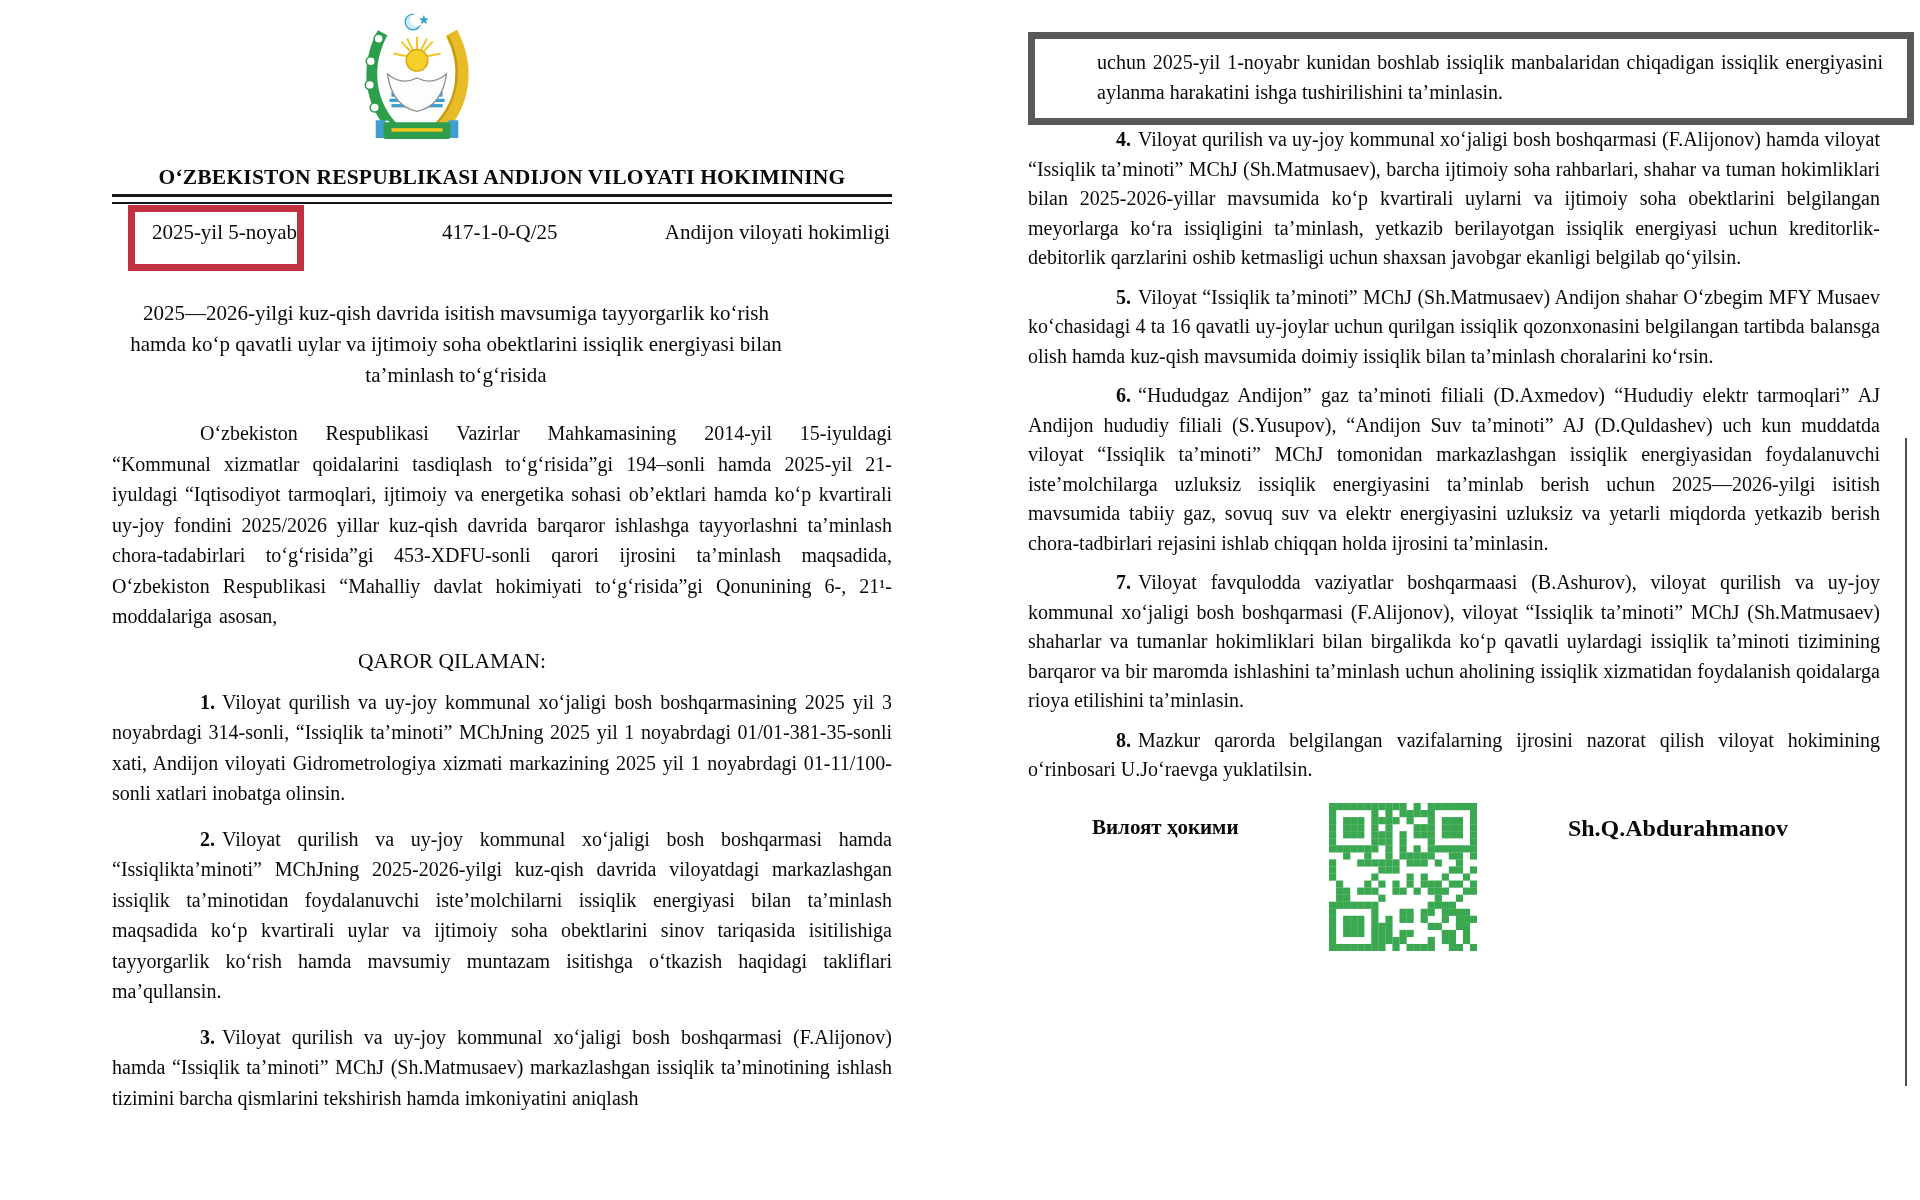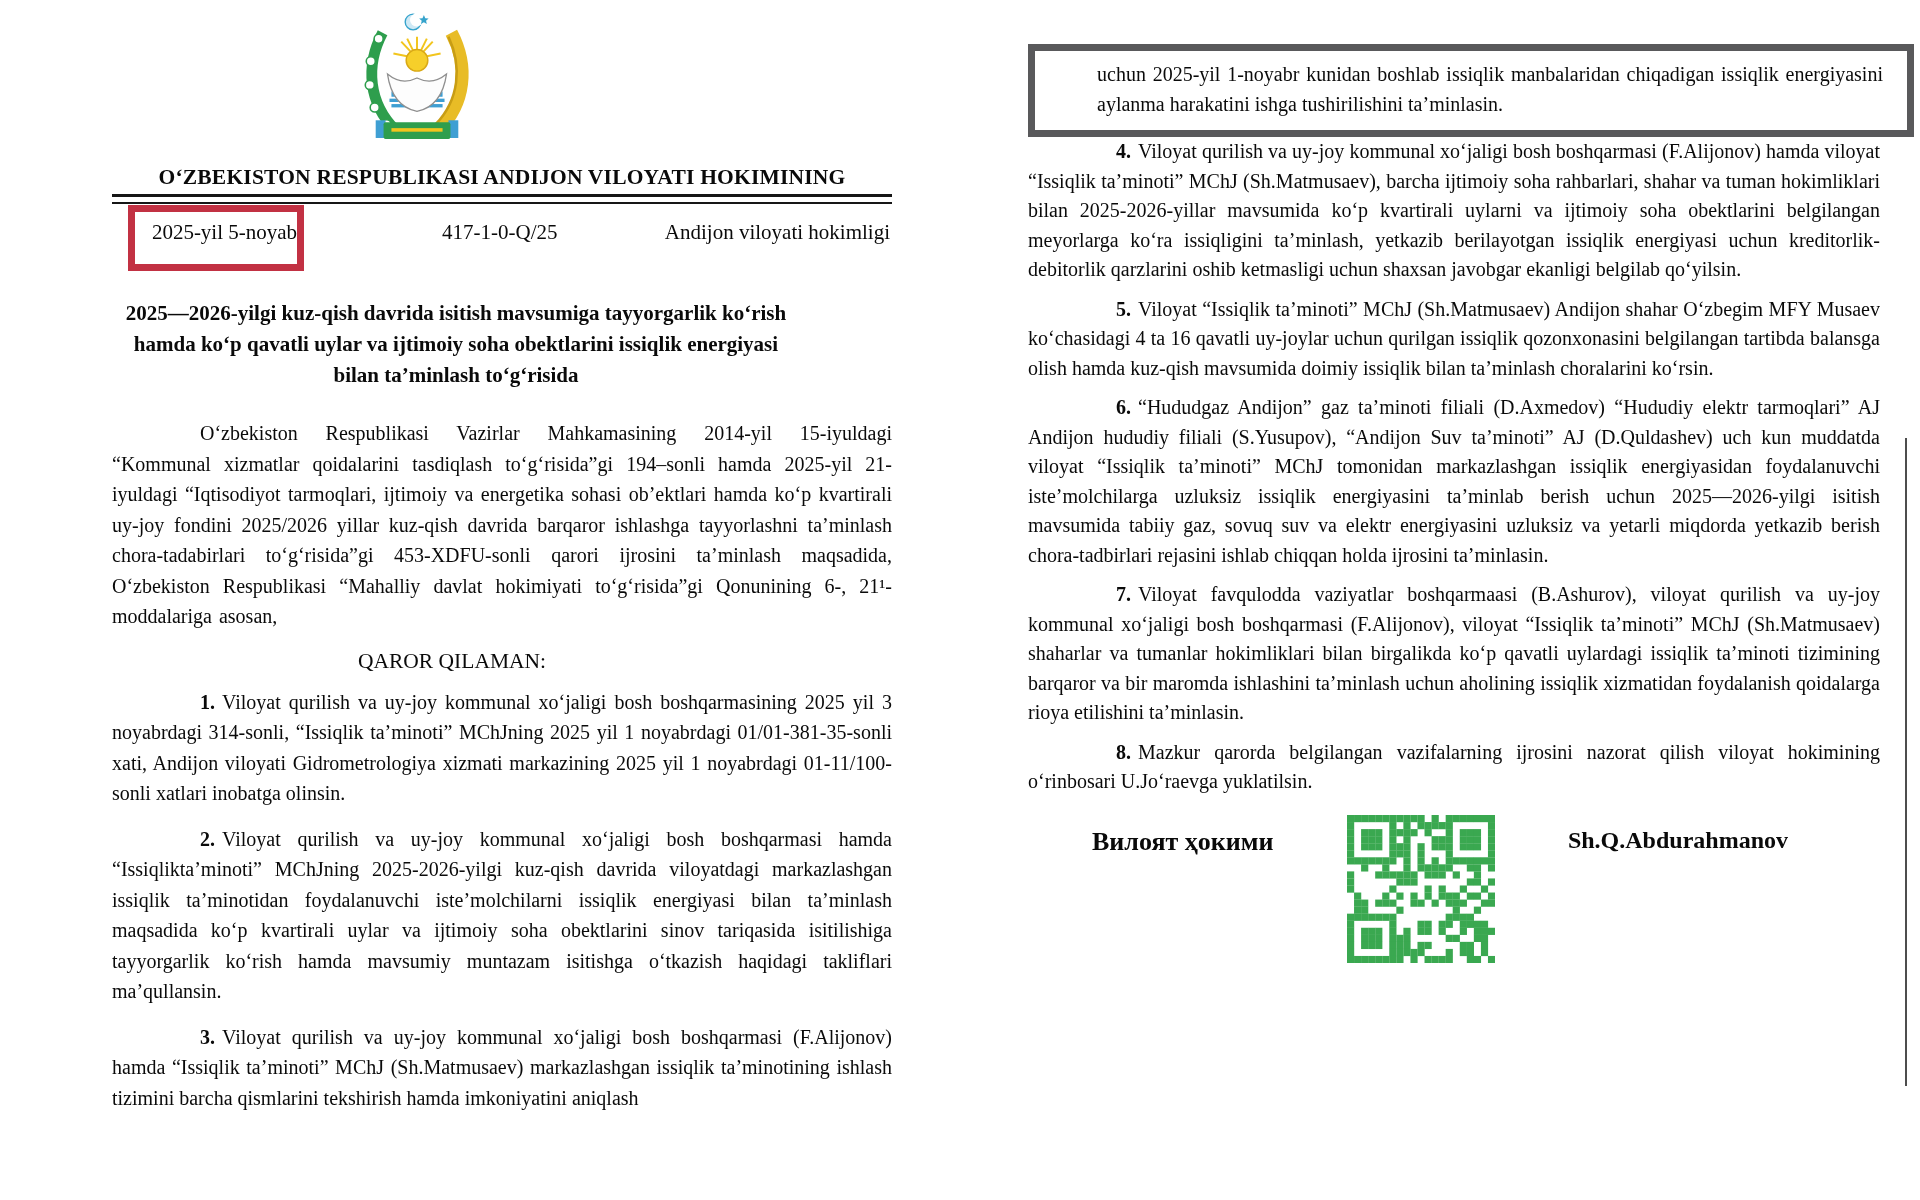--- a/index.html
+++ b/index.html
@@ -13,33 +13,33 @@
   .emblem-wrap{position:relative;height:152px;}
   .emblem-wrap svg{position:absolute;left:246px;top:8px;width:118px;height:140px;}
   .org-line{margin-top:12px;text-align:center;font-weight:bold;font-size:21.5px;line-height:26px;letter-spacing:.2px;}
   .doc-type{width:640px;text-align:center;font-weight:bold;font-size:27px;line-height:32px;margin-top:2px;}
   .rule{margin-top:4px;height:5px;border-top:3px solid #161616;border-bottom:2px solid #161616;}
   .meta-row{position:relative;height:38px;margin-top:10px;font-size:21px;}
   .meta-date{position:absolute;left:0;width:232px;text-align:center;top:6px;}
   .meta-number{position:absolute;left:330px;width:210px;top:6px;}
   .meta-issuer{position:absolute;right:2px;top:6px;}
   .red-box{position:absolute;left:16px;top:205px;width:176px;height:66px;border:7px solid var(--red);box-sizing:border-box;z-index:3;}
-  .doc-title{width:676px;margin:46px 0 12px 6px;text-align:center;font-weight:bold;font-size:21px;line-height:31px;}
+  .doc-title{width:676px;margin:46px 0 12px 6px;text-align:center;font-weight:normal;font-size:21px;line-height:31px;}
   .para{font-size:20px;line-height:30.5px;text-align:justify;text-indent:88px;margin:0 0 15px 0;}
   .para b{margin-right:7px;}
   .preamble{margin-top:27px;word-spacing:2px;}
   .resolution{width:680px;text-align:center;font-weight:normal;font-size:21.5px;margin:17px 0 13px 0;}
   
   .page-right{position:absolute;left:1028px;top:0;width:852px;}
   .page-right .para{line-height:29.5px;margin:0 0 10px 0;}
-  .gray-box{margin-top:44px;margin-right:-34px;border:7px solid var(--gray);padding:9px 24px 11px 62px;}
+  .gray-box{margin-top:32px;margin-right:-34px;border:7px solid var(--gray);padding:9px 24px 11px 62px;}
   .gray-box .para{text-indent:0;margin:0;}
   .first-after-box{margin-top:14px;}
   .sig-row{display:flex;align-items:flex-start;margin-top:18px;}
-  .sig-role{font-weight:bold;font-size:26px;margin:12px 0 4px 64px;white-space:nowrap;}
+  .sig-role{font-weight:bold;font-size:21px;margin:12px 0 4px 64px;white-space:nowrap;}
   .sig-name{font-weight:bold;font-size:24px;margin:12px 92px 0 0;white-space:nowrap;}
   .sig-qr{width:148px;height:148px;margin:0 auto;display:block;}
   .page-edge{position:absolute;left:1905px;top:438px;width:2px;height:648px;background:#4d4d4d;}
 </style>
 </head>
 <body>
 
 <div class="canvas">
 
   <div class="page-left">

